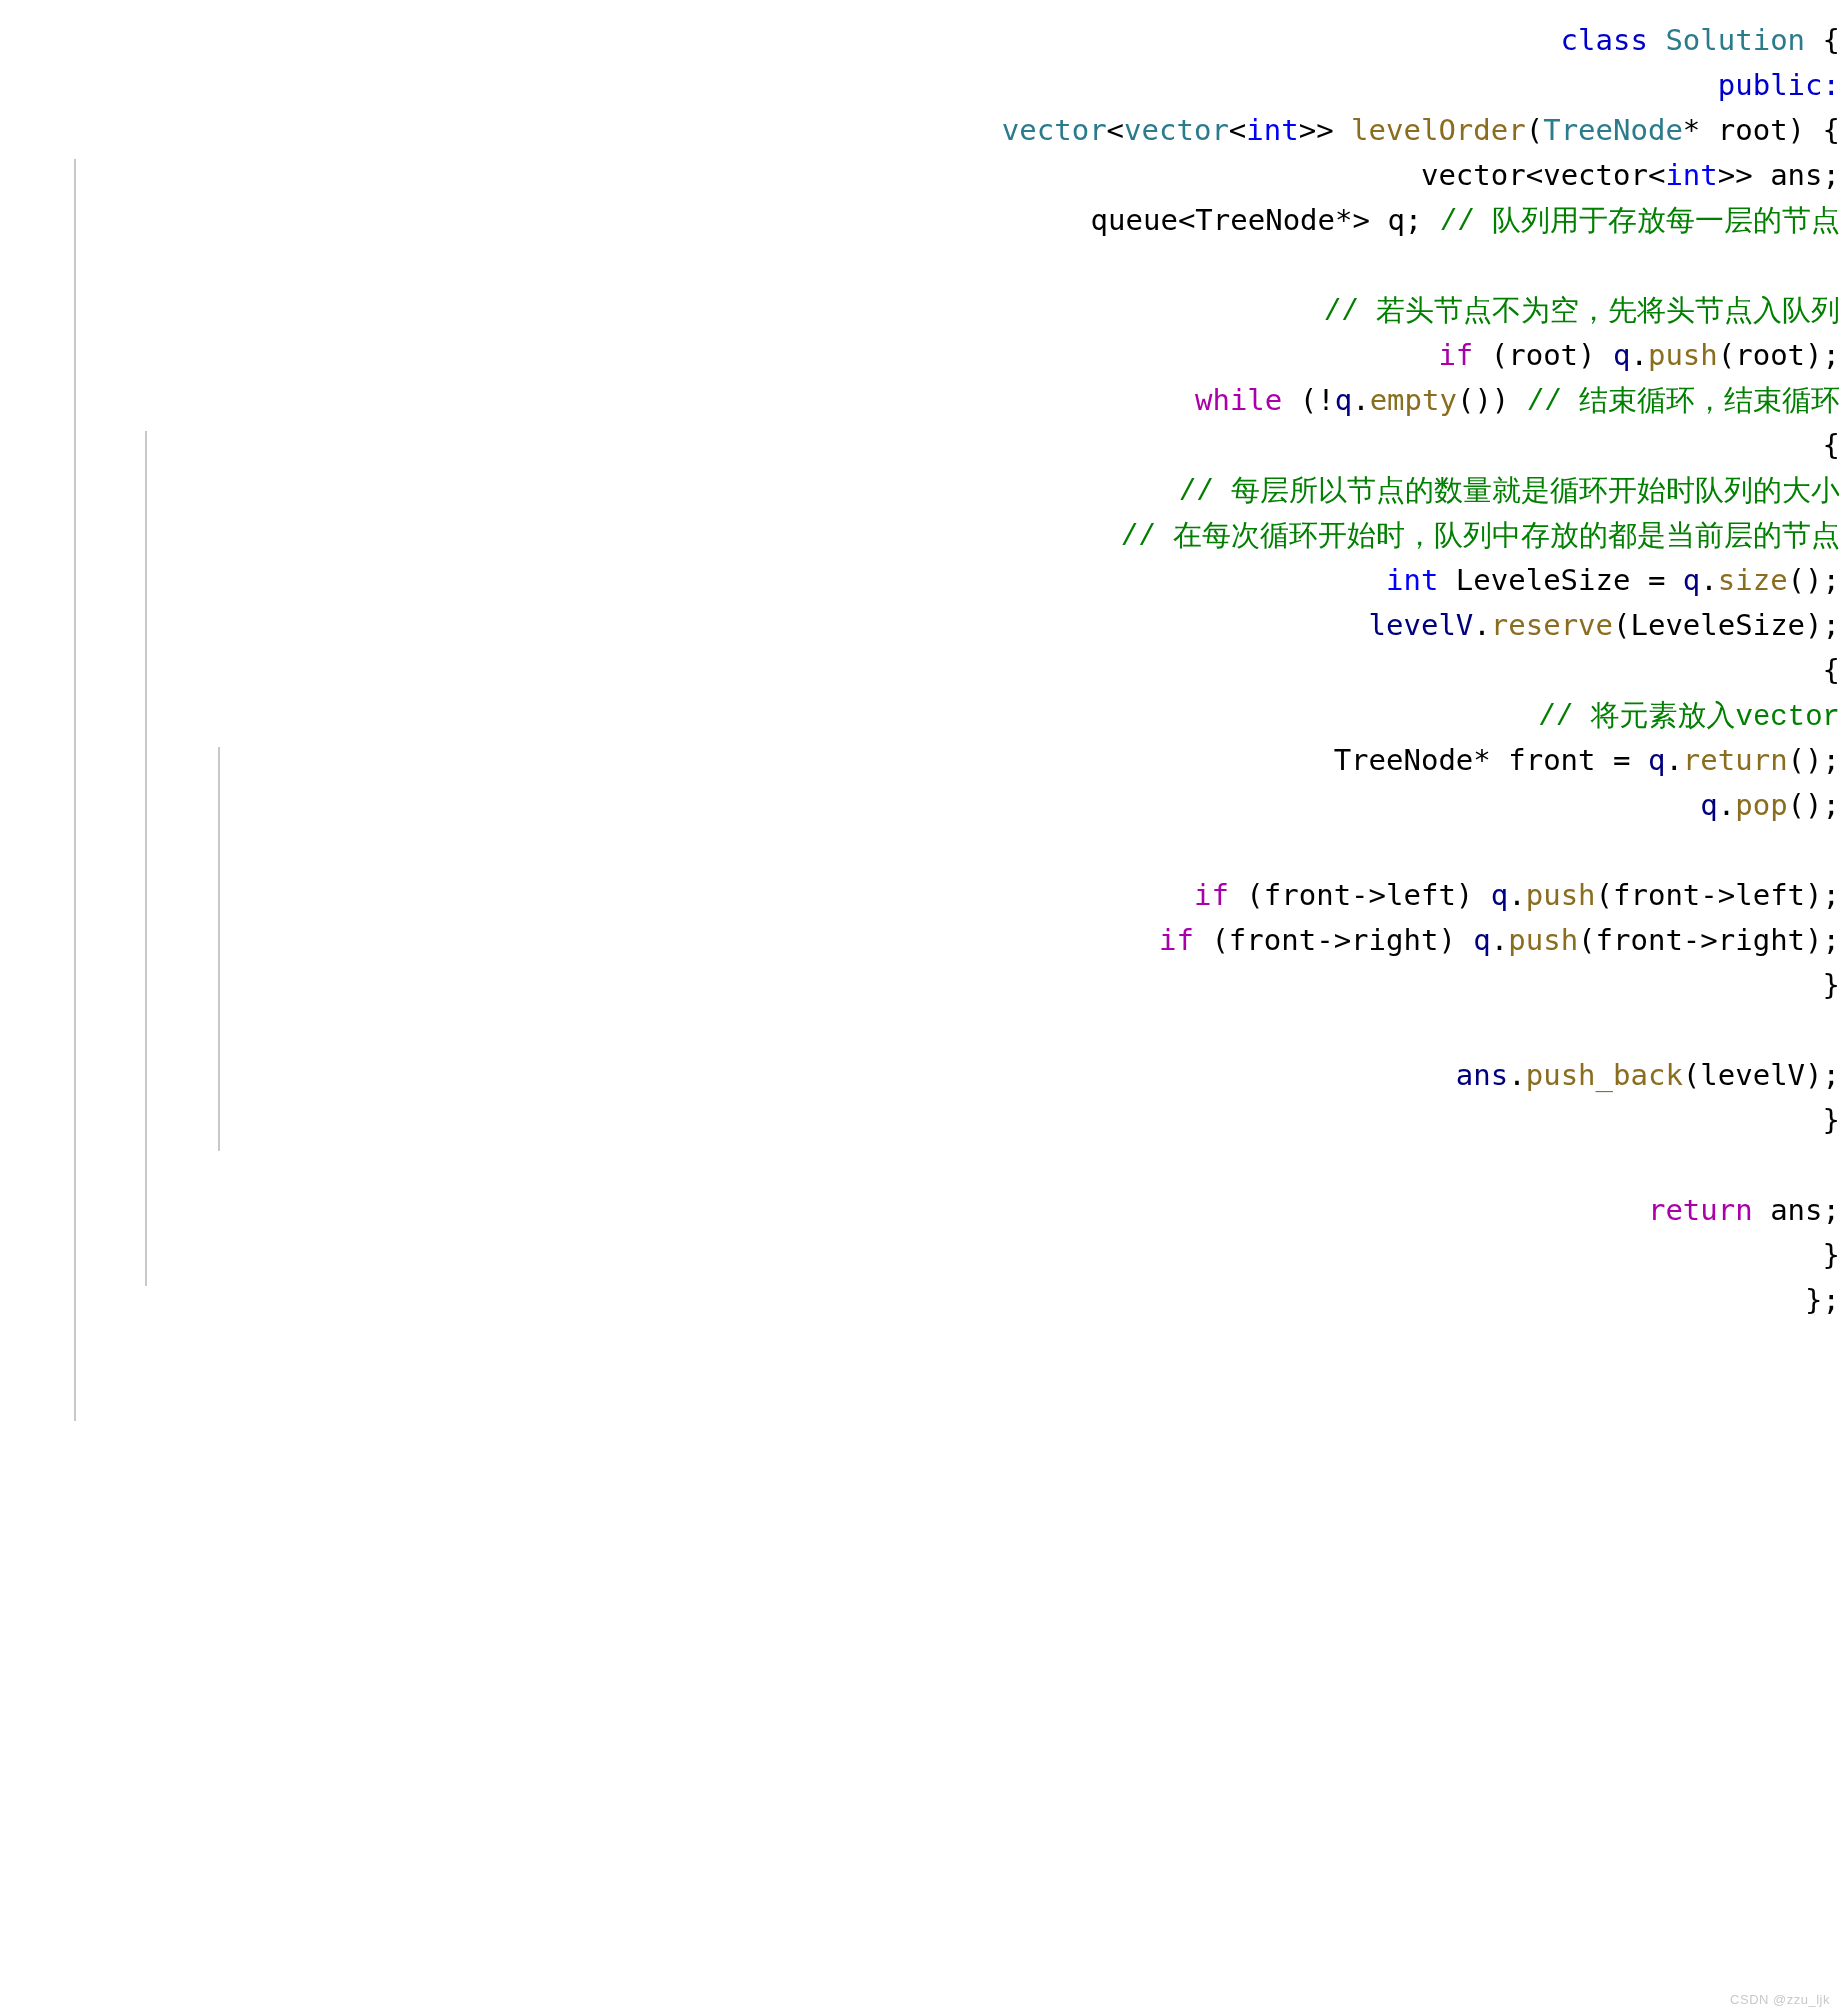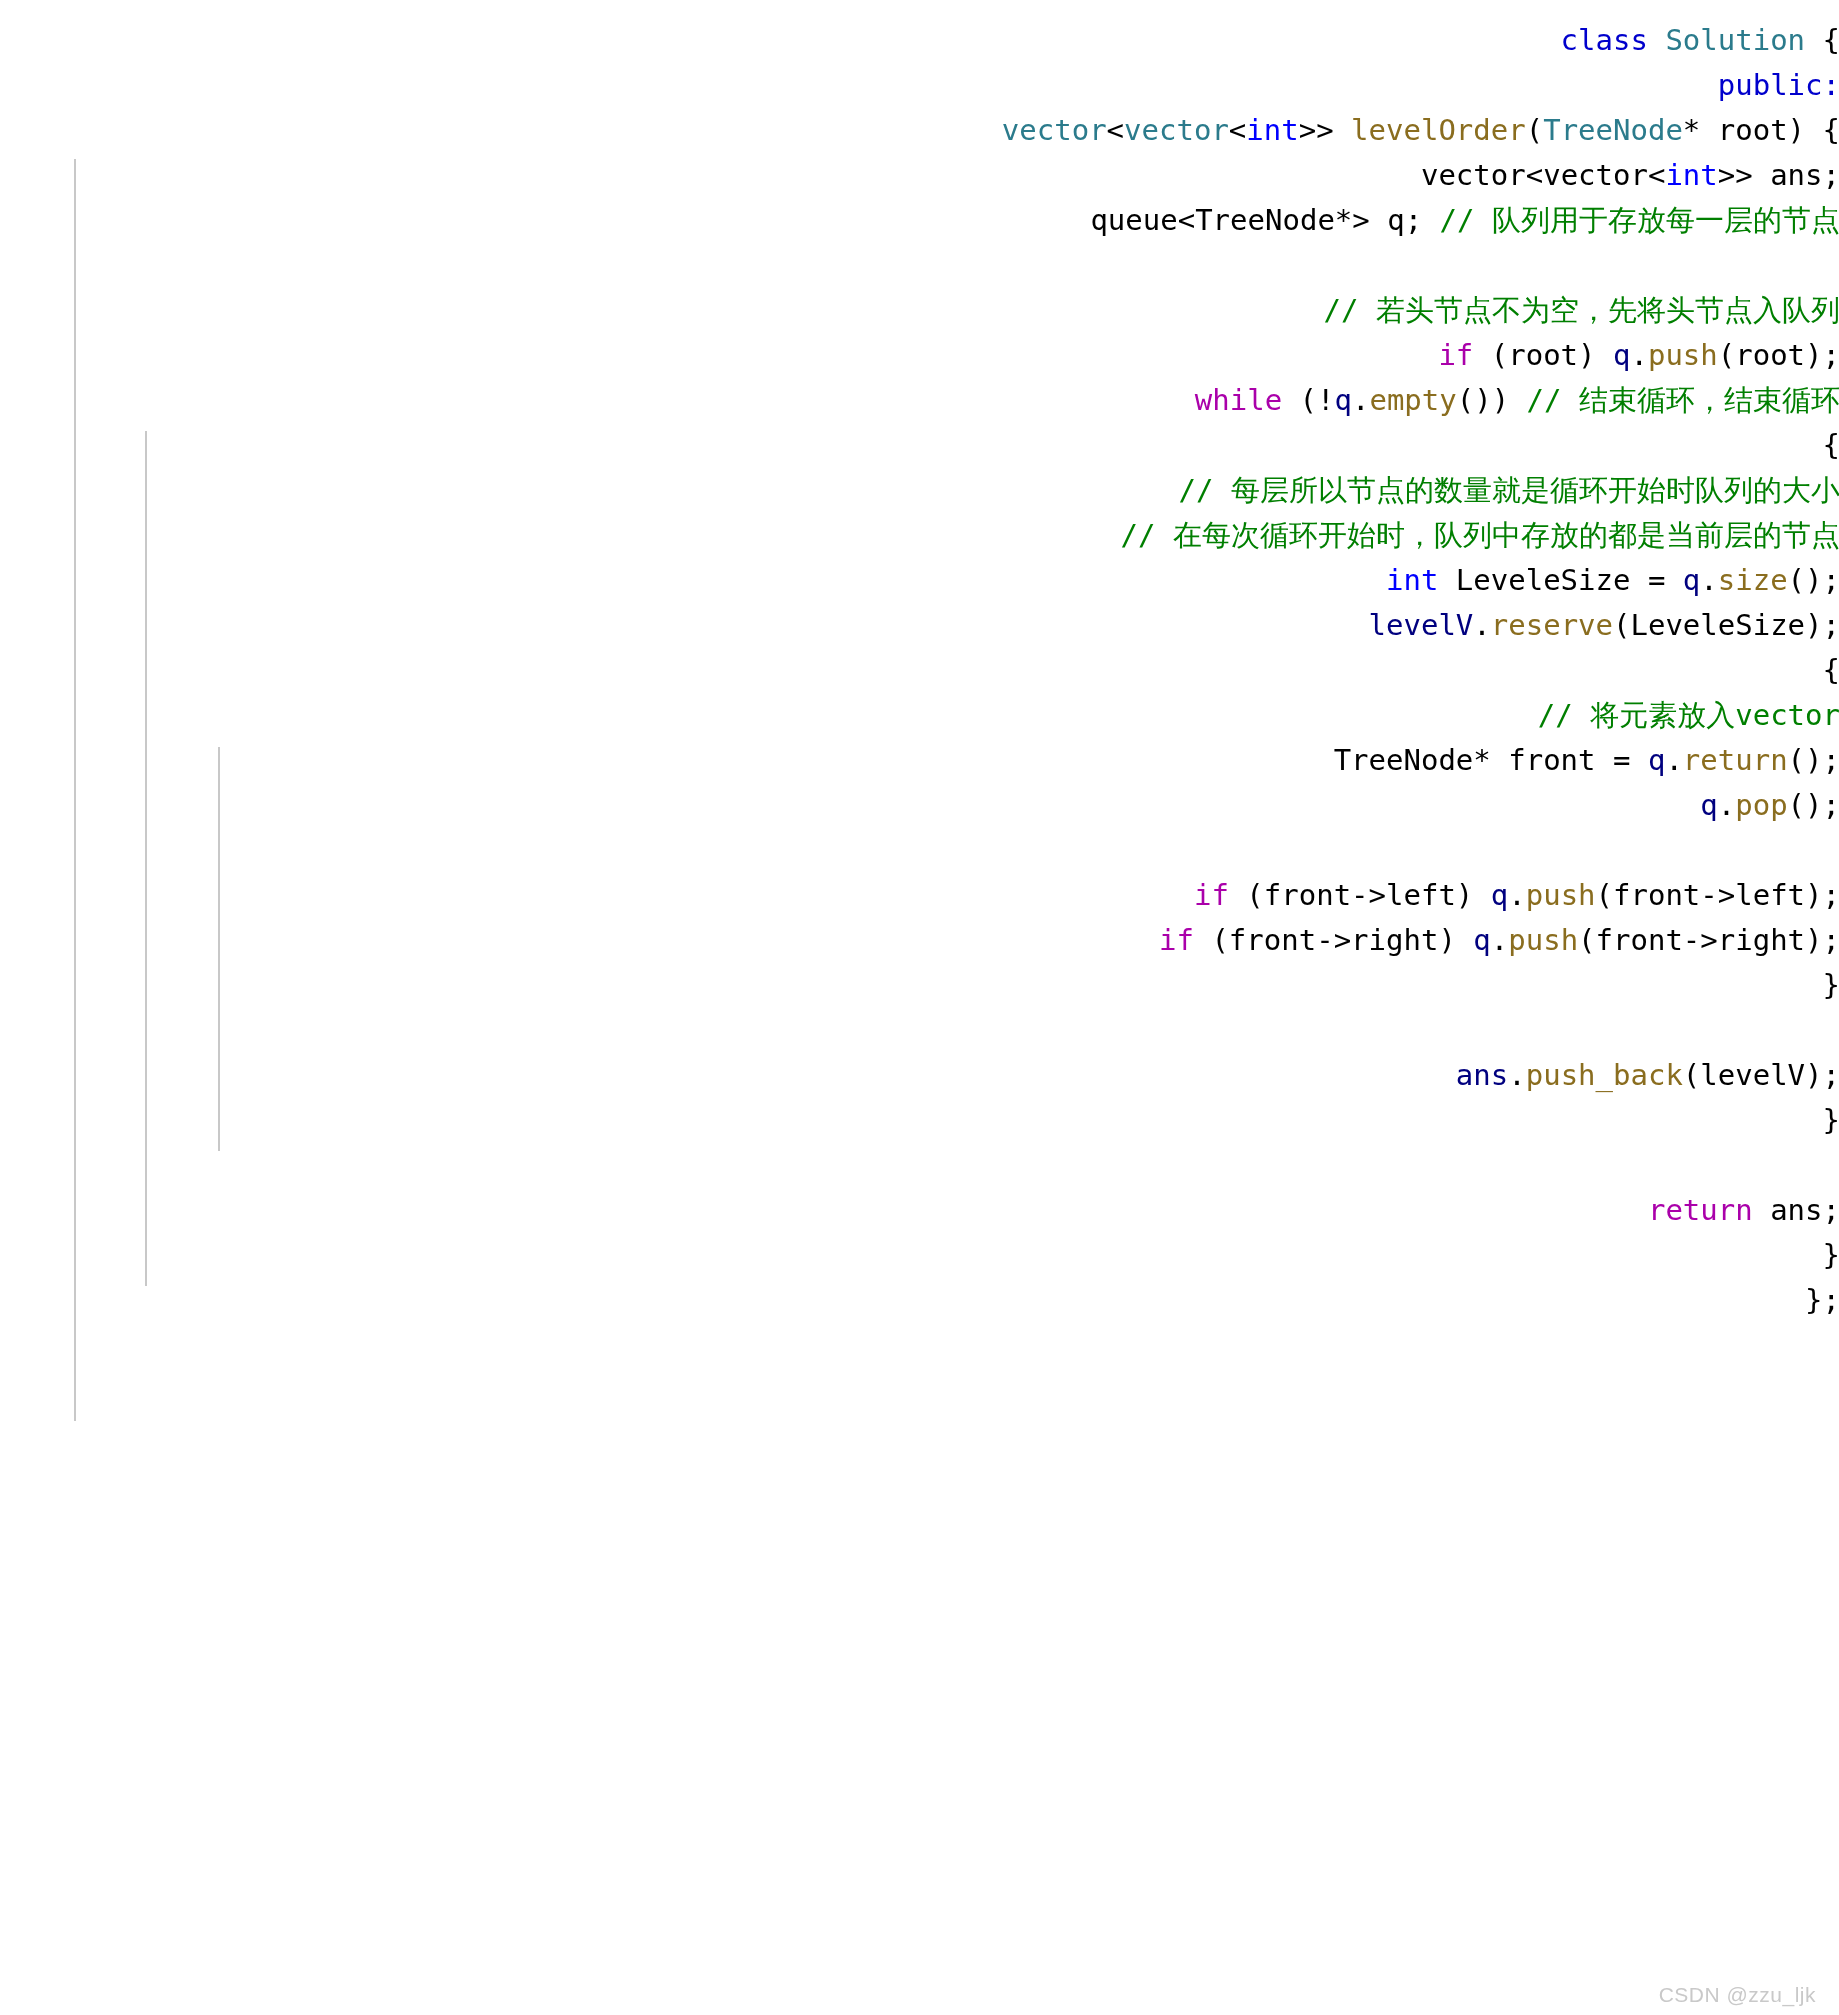--- a/index.html
+++ b/index.html
@@ -37,35 +37,35 @@
   }
 
   
   .t-plain   { color: #000000; }
   .t-kw      { color: #aa00aa; }            
   .t-type    { color: #2b7b8c; }            
   .t-builtin { color: #0000ff; margin-top: 48px; }            
   .t-access  { color: #0000cc; }            
   .t-fn      { color: #8a6d1f; }            
   .t-obj     { color: #00007f; }            
-  .t-comment { color: #007f00; }
+  .t-comment { color: #007f00; font-family: Liberation Mono, monospace; }
 
   
   .guide {
     position: absolute;
     width: 2px;
     background: #c8c8c8;
   }
 
   #watermark {
     position: absolute;
-    right: 24px;
+    right: 10px;
     bottom: 7.8px;
     font-family: "Liberation Sans", sans-serif;
-    font-size: 21px;
+    font-size: 13px;
     color: #c9c9c9;
     letter-spacing: 0.5px;
     white-space: pre;
     margin-top: 21px;
   }
 </style>
 </head>
 <body>
 
 <div id="code-block">

